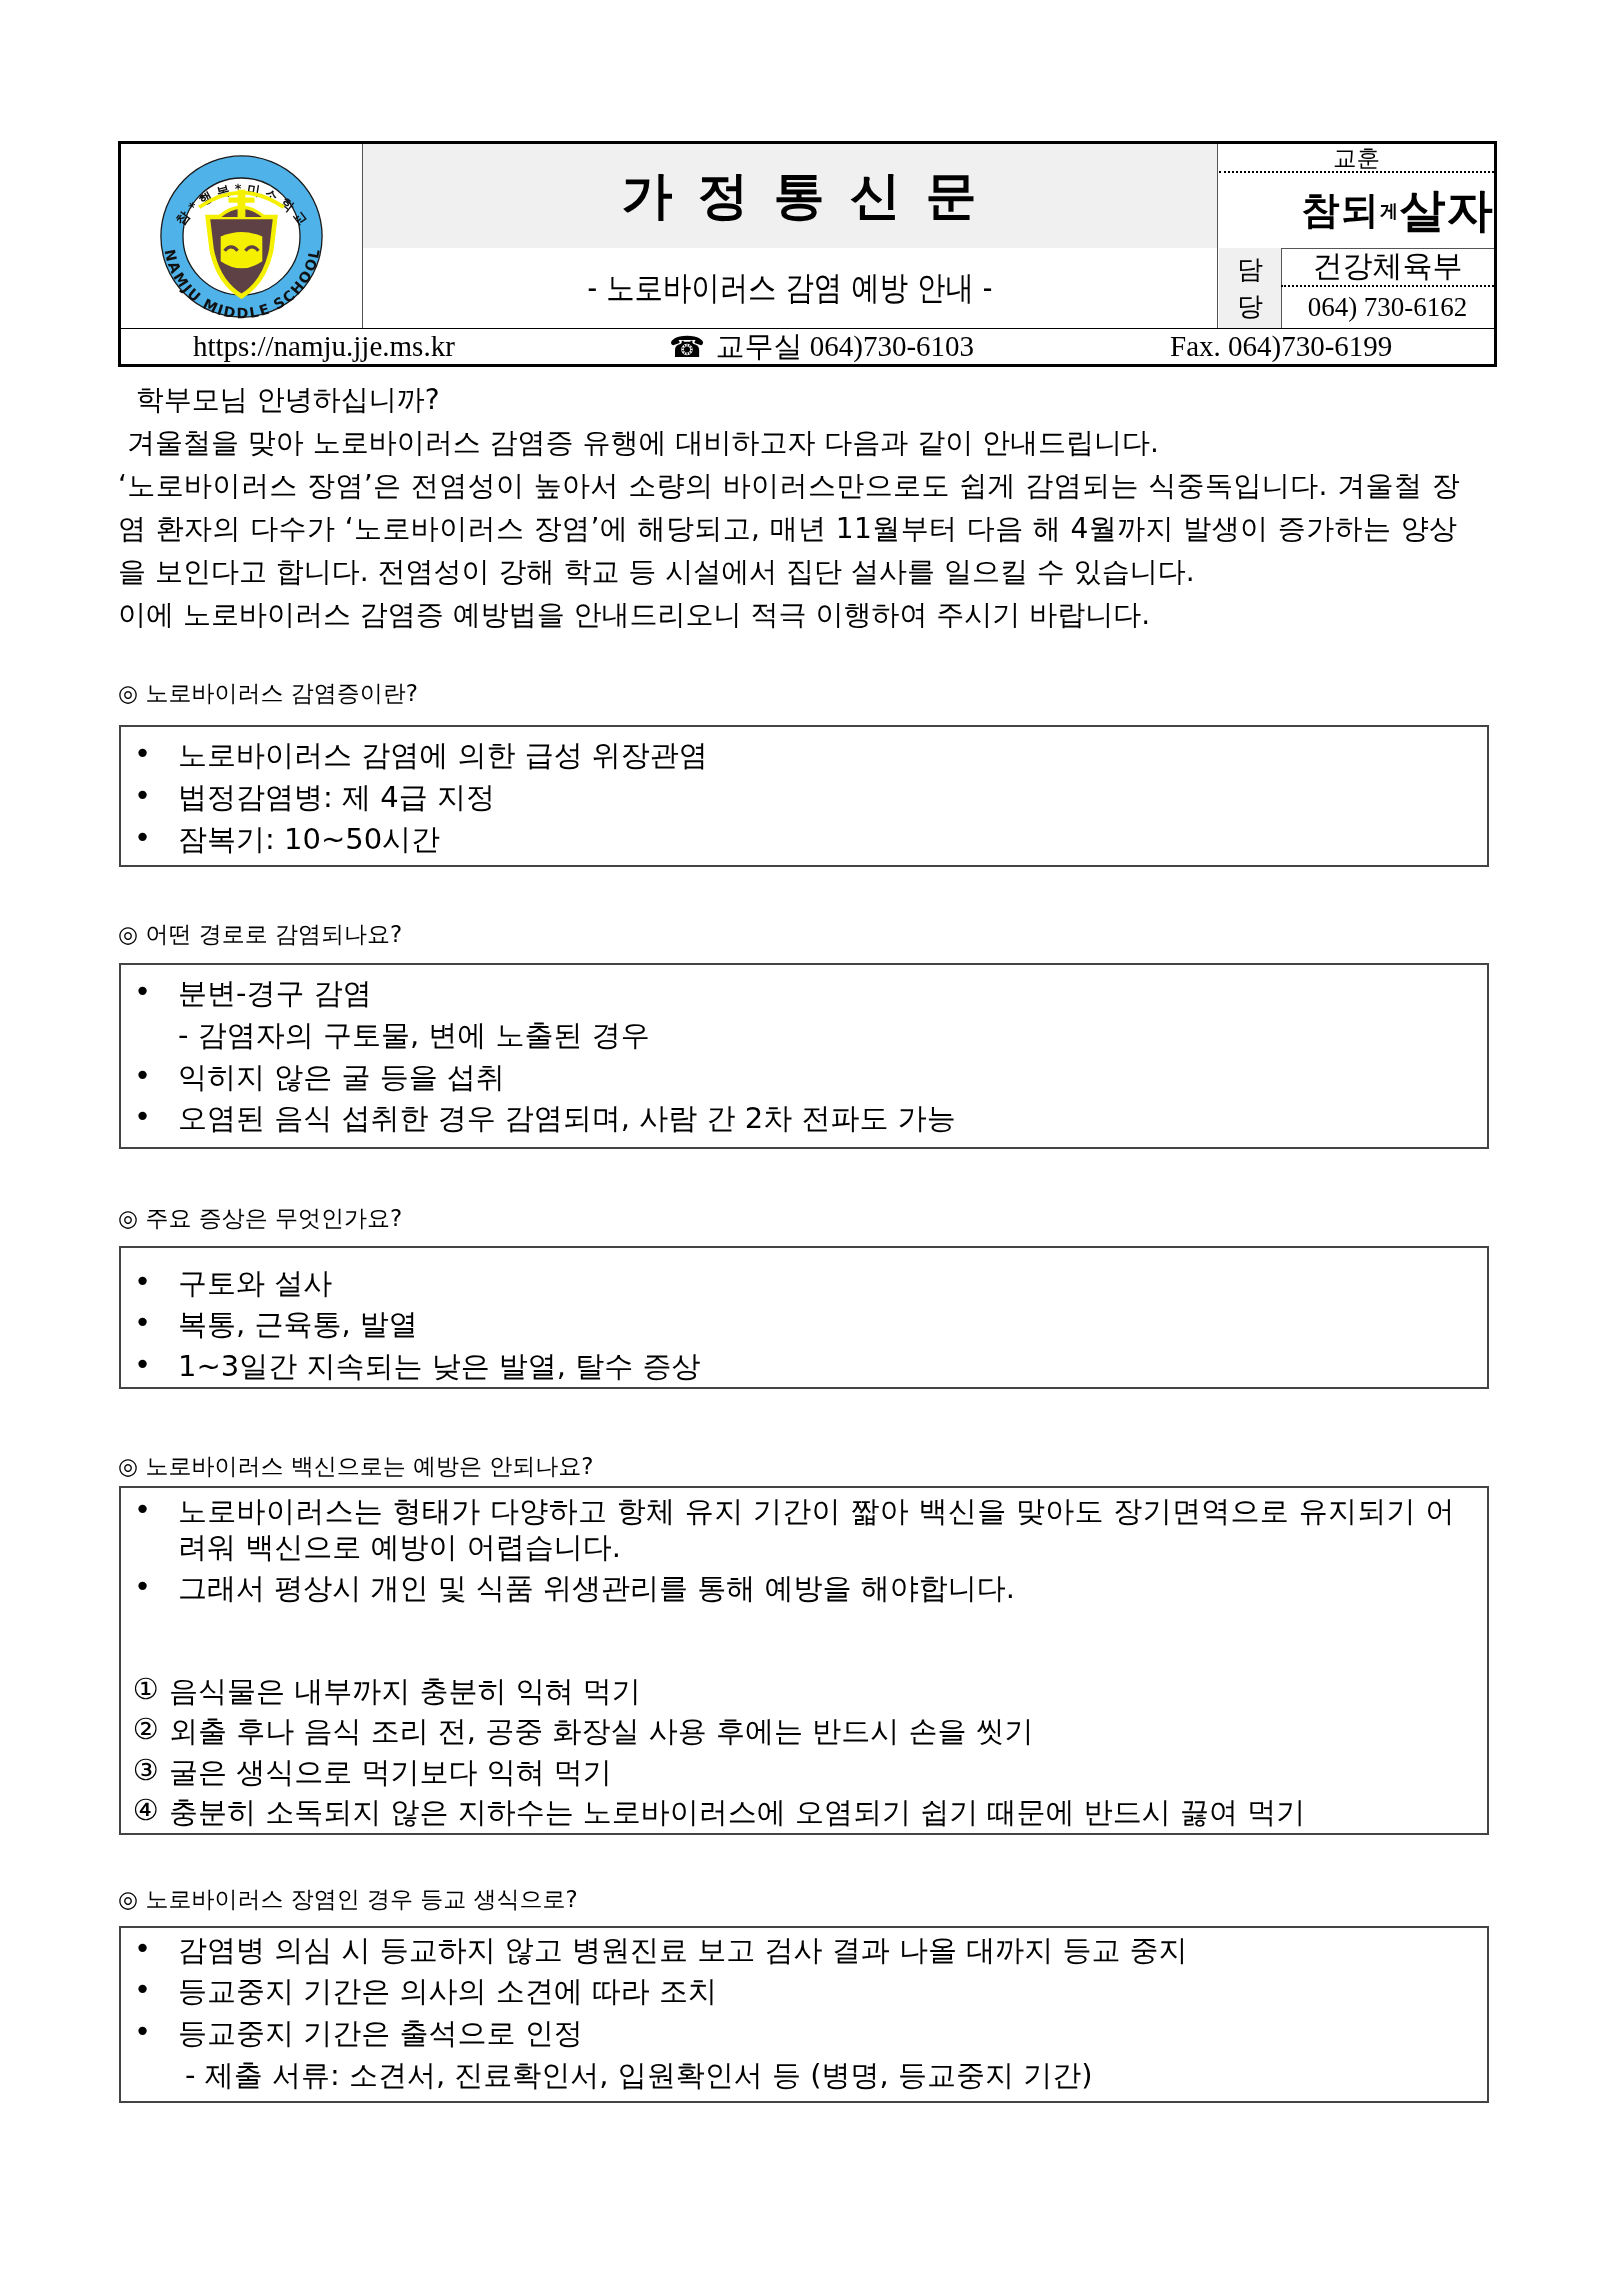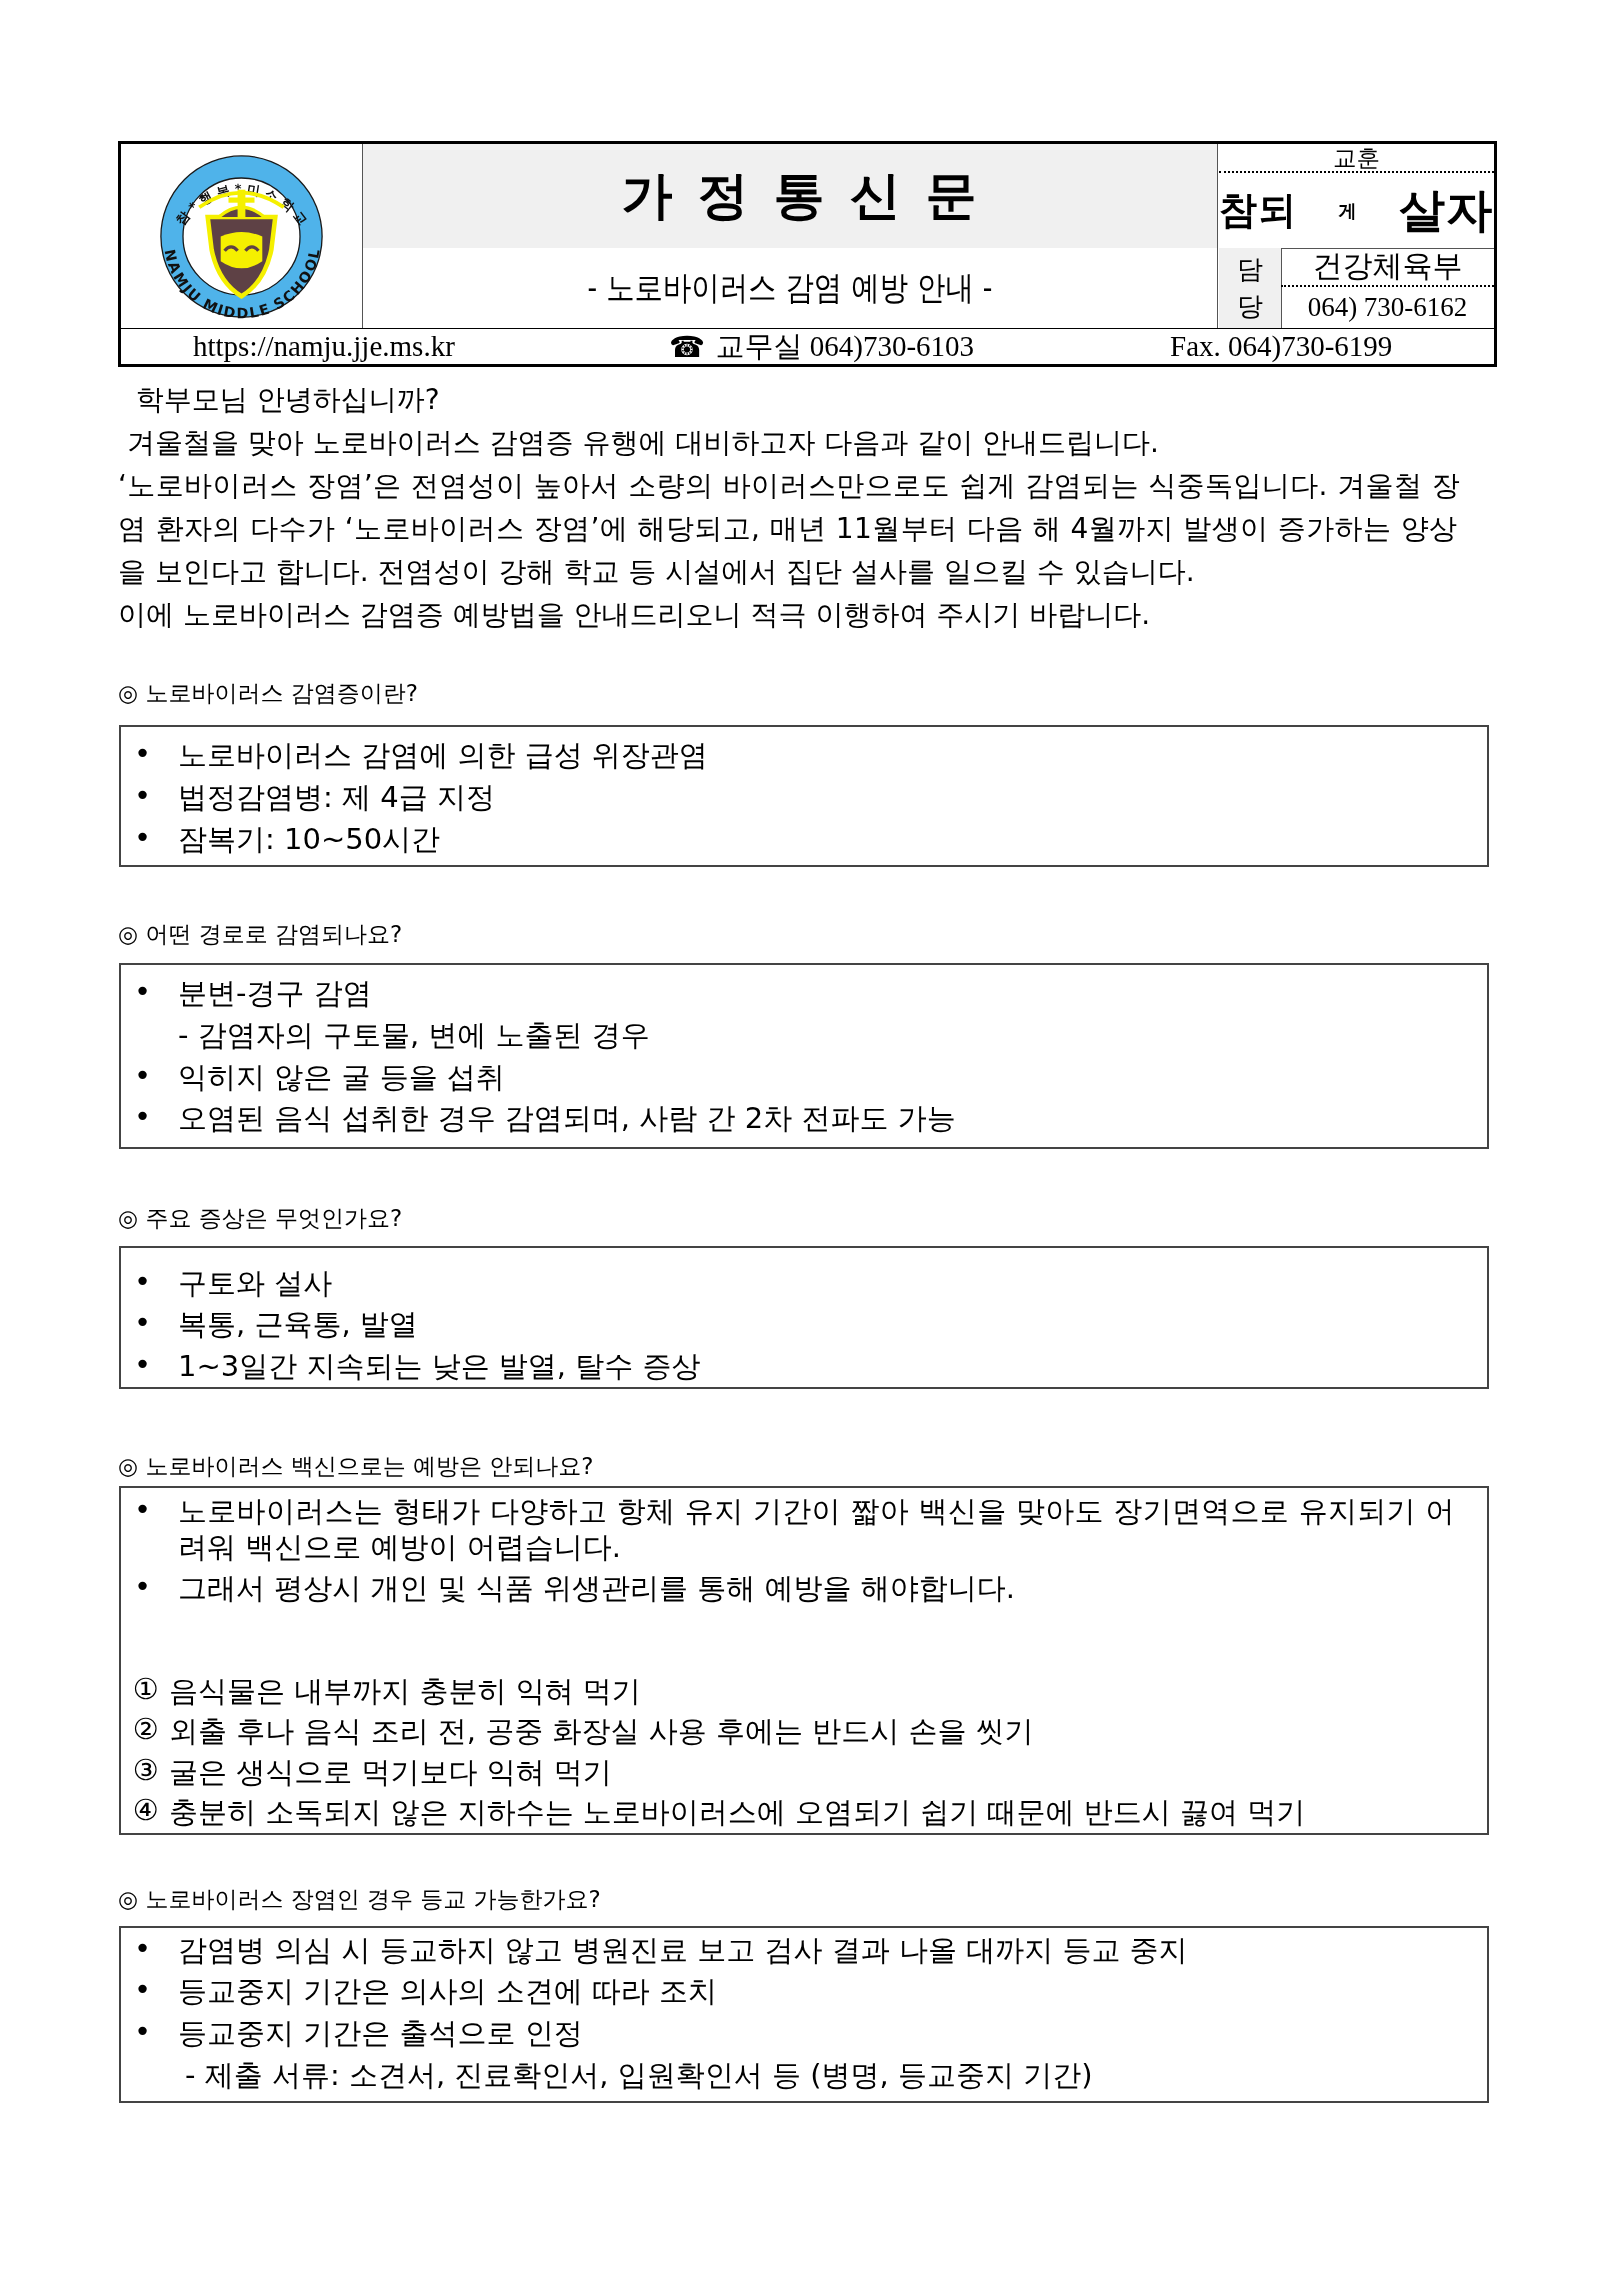--- a/index.html
+++ b/index.html
@@ -8,21 +8,21 @@
 
   
   #header { left:118px; top:141px; width:1379px; height:226px; border:3.3px solid #000; box-sizing:border-box; }
   .hcell { position:absolute; box-sizing:border-box; }
   #logo-cell { left:0; top:0; width:242px; height:184px; border-right:1.3px solid #555; display:flex; align-items:center; justify-content:center; }
   #title-cell { left:242px; top:0; width:855px; height:184px; border-right:1.3px solid #555; }
   #title-top { position:absolute; left:0; top:0; right:0; height:104px; background:#f0f0f0; display:flex; align-items:center; justify-content:center; }
   #title-top span { font-family:Liberation Mono, monospace; font-weight:bold; font-size:51px; letter-spacing:25px; margin-left:43px; }
   #title-bottom { position:absolute; left:0; top:104px; right:0; bottom:0; display:flex; align-items:center; justify-content:center; font-size:33px; font-family:"DejaVu Serif", serif; transform:scaleX(0.86); }
   #motto-label { left:1098px; top:0; right:0; height:29px; border-bottom:2px dotted #000; display:flex; align-items:center; justify-content:center; font-size:23.5px; font-family:"DejaVu Serif", serif; }
-  #motto-text { left:1098px; top:29px; right:0; height:76px; display:flex; align-items:center; justify-content:flex-start; font-size:38px; font-weight:bold; font-family:"DejaVu Serif", serif; letter-spacing:1.3px; border-bottom:1.3px solid #555;gap:41px; }
+  #motto-text { left:1098px; top:29px; right:0; height:76px; display:flex; align-items:center; justify-content:flex-end; font-size:38px; font-weight:bold; font-family:"DejaVu Serif", serif; letter-spacing:1.3px; border-bottom:1.3px solid #555; }
   #motto-text .small { font-size:18px; vertical-align:middle; }
   #motto-text .big { font-size:46px; }
   #charge-label { left:1098px; top:104px; width:63px; height:80px; background:#f0f0f0; border-right:1.3px solid #555; display:flex; flex-direction:column; align-items:center; justify-content:center; font-size:26px; font-family:"DejaVu Serif", serif; line-height:37px; }
   #charge-dept { left:1160px; top:104px; right:0; height:39px; border-bottom:2px dotted #000; display:flex; align-items:center; justify-content:center; font-size:30px; font-family:"DejaVu Serif", serif; }
   #charge-phone { left:1160px; top:143px; right:0; height:40px; display:flex; align-items:center; justify-content:center; font-size:27px; font-family:"Liberation Serif", serif; }
   #contact-row { left:0; top:184px; right:0; bottom:0; border-top:1.3px solid #000; display:flex; align-items:center; font-family:Liberation Serif, serif; font-size:29px; }
   #contact-row .c { position:absolute; top:0; bottom:0; display:flex; align-items:center; }
 
   
   .para { position:absolute; left:118px; width:1375px; font-size:29px; line-height:43px; white-space:nowrap; }
@@ -178,21 +178,21 @@
   <div class="line" style="top:265px;">
       <span class="num">③</span>
       <span class="btext" style="left:48px;">굴은 생식으로 먹기보다 익혀 먹기</span>
     </div>
   <div class="line" style="top:305px;">
       <span class="num">④</span>
       <span class="btext" style="left:48px;">충분히 소독되지 않은 지하수는 노로바이러스에 오염되기 쉽기 때문에 반드시 끓여 먹기</span>
     </div>
 </div>
 
-<div class="heading" style="top:1884px;">◎ 노로바이러스 장염인 경우 등교 가능한가요?</div>
+<div class="heading" style="top:1884px;">◎ 노로바이러스 장염인 경우 등교 생식으로?</div>
 <div class="box" style="top:1926px; height:177px;">
   <div class="line" style="top:2.6px;">
       <span class="bullet">•</span>
       <span class="btext">감염병 의심 시 등교하지 않고 병원진료 보고 검사 결과 나올 대까지 등교 중지</span>
     </div>
   <div class="line" style="top:44px;">
       <span class="bullet">•</span>
       <span class="btext">등교중지 기간은 의사의 소견에 따라 조치</span>
     </div>
   <div class="line" style="top:86px;">

